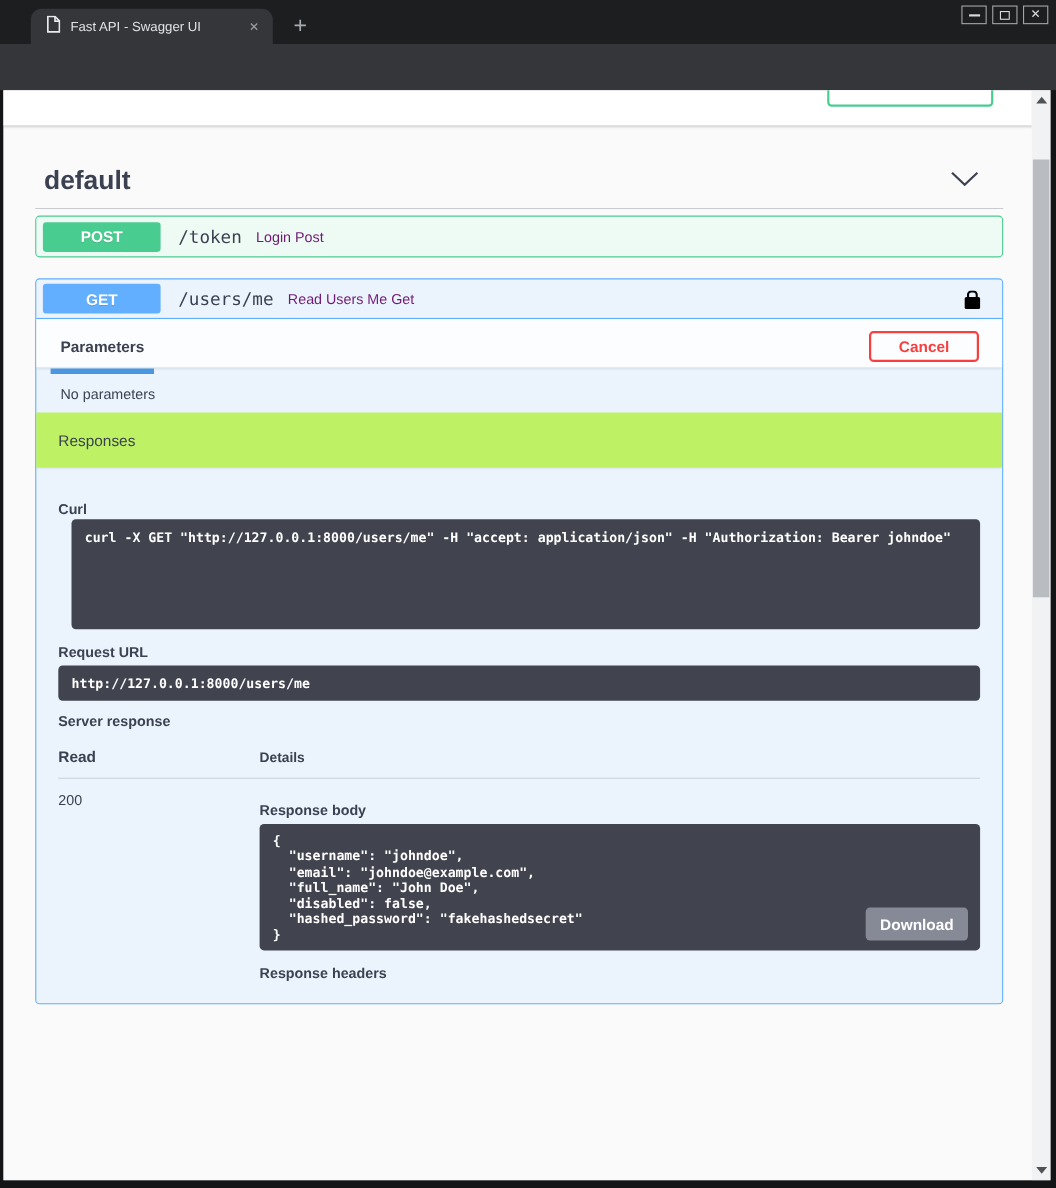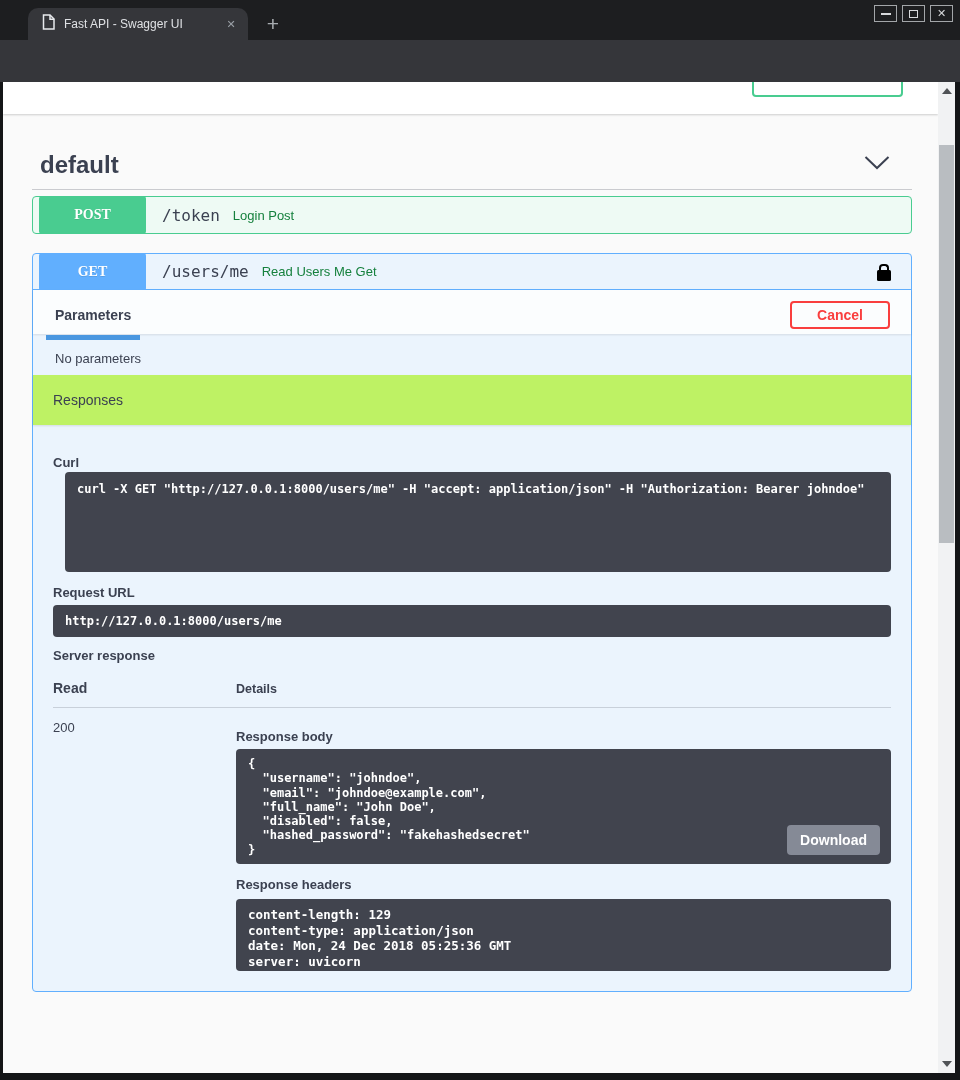--- a/index.html
+++ b/index.html
@@ -47,26 +47,26 @@
 
   .tag-header { margin-top:26px; display:flex; justify-content:space-between; align-items:center;
                 padding:10px 22px 10px 8px; border-bottom:1px solid rgba(59,65,81,.25); cursor:pointer; }
   .tag-title { font-size:24px; line-height:29px; font-weight:700; color:#3b4151; }
 
   .opblock { border-radius:4px; }
   .opblock.post { margin-top:6px; border:1px solid #49cc90; background:#eefaf4; }
   .opblock.get  { margin-top:19px; border:1px solid #61affe; background:#ebf4fd; }
   .op-summary { height:36px; display:flex; align-items:center; padding:0 10px 0 6px; cursor:pointer; }
   .opblock.get .op-summary { border-bottom:1px solid #61affe; }
-  .method-badge { width:107px; height:38px; border-radius:3px; color:#fff; font-weight:700; font-size:14px;
-                  display:grid; place-items:center; flex:none; text-shadow:0 1px 0 rgba(0,0,0,.1);font-family:Liberation Serif, serif; }
+  .method-badge { width:107px; height:27px; border-radius:3px; color:#fff; font-weight:700; font-size:14px;
+                  display:grid; place-items:center; flex:none; text-shadow:0 1px 0 rgba(0,0,0,.1); }
   .badge-post { background:#49cc90; }
   .badge-get  { background:#61affe; }
   .op-path { margin-left:16px; font-family:"DejaVu Sans Mono", monospace; font-weight:400; font-size:16px; color:#3b4151; }
-  .op-desc { margin-left:13px; font-size:13px; color:#15803d; }
+  .op-desc { margin-left:13px; font-size:13px; color:#701a75; }
   .lock-icon { margin-left:auto; margin-right:10px; position:relative; width:14px; height:11px;
                background:#000; border-radius:1.5px; margin-top:7px; cursor:pointer; }
   .lock-icon:before { content:""; position:absolute; left:2px; top:-6px; width:6px; height:6px;
                border:2px solid #000; border-bottom:none; border-radius:4px 4px 0 0; }
 
   .section-header { position:relative; height:44px; background:#fbfdfe; box-shadow:0 1px 2px rgba(0,0,0,.1); }
   .param-tab { display:inline-block; margin-left:13px; padding:17px 9px 12px; border-bottom:5px solid #4a97e0;
                font-size:14px; font-weight:700; color:#3b4151; cursor:pointer; }
   .cancel-btn { position:absolute; right:21px; top:11px; height:28px; padding:0 25px; background:transparent;
                 border:2px solid #f93e3e; border-radius:4px; color:#f93e3e; font-weight:700; font-size:14px;
@@ -262,25 +262,19 @@
               <pre>{
   "username": "johndoe",
   "email": "johndoe@example.com",
   "full_name": "John Doe",
   "disabled": false,
   "hashed_password": "fakehashedsecret"
 }</pre>
               <button class="download-btn">Download</button>
             </div>
             <div class="block-label resp-headers-label">Response headers</div>
-            <div class="codeblock headers-block">
-                <pre>content-length: 129
-content-type: application/json
-date: Mon, 24 Dec 2018 05:25:36 GMT
-server: uvicorn</pre>
-              </div>
           </div>
         </div>
       </div>
     </div>
 
   </div>
 </div>
 
 </body></html>

